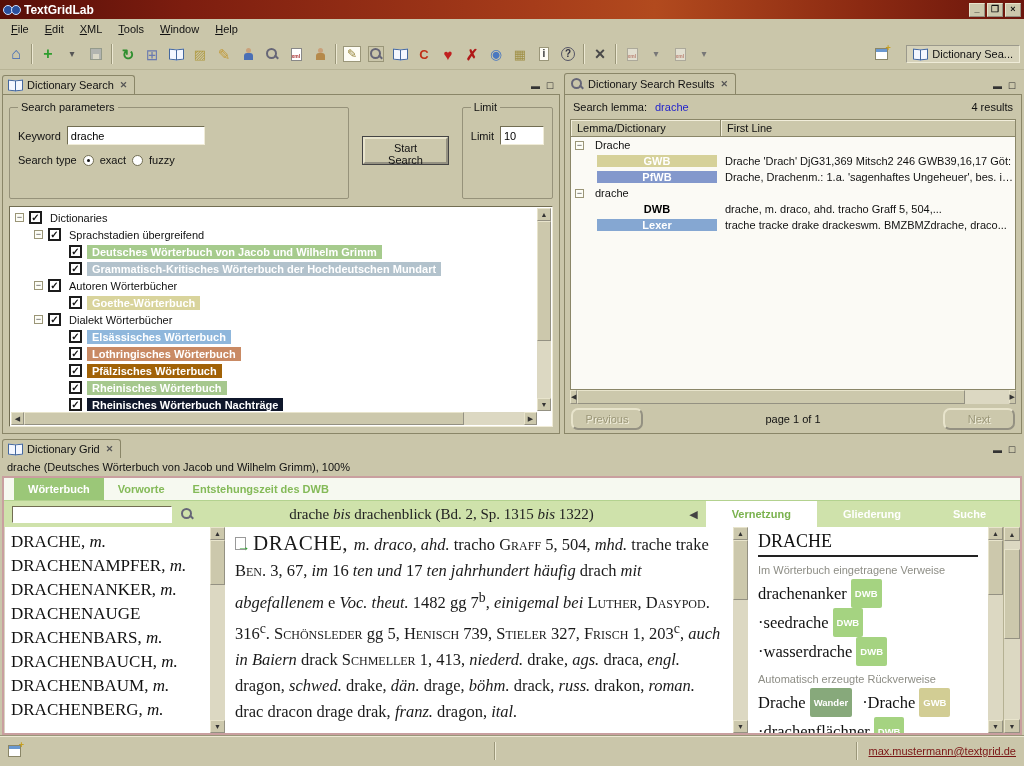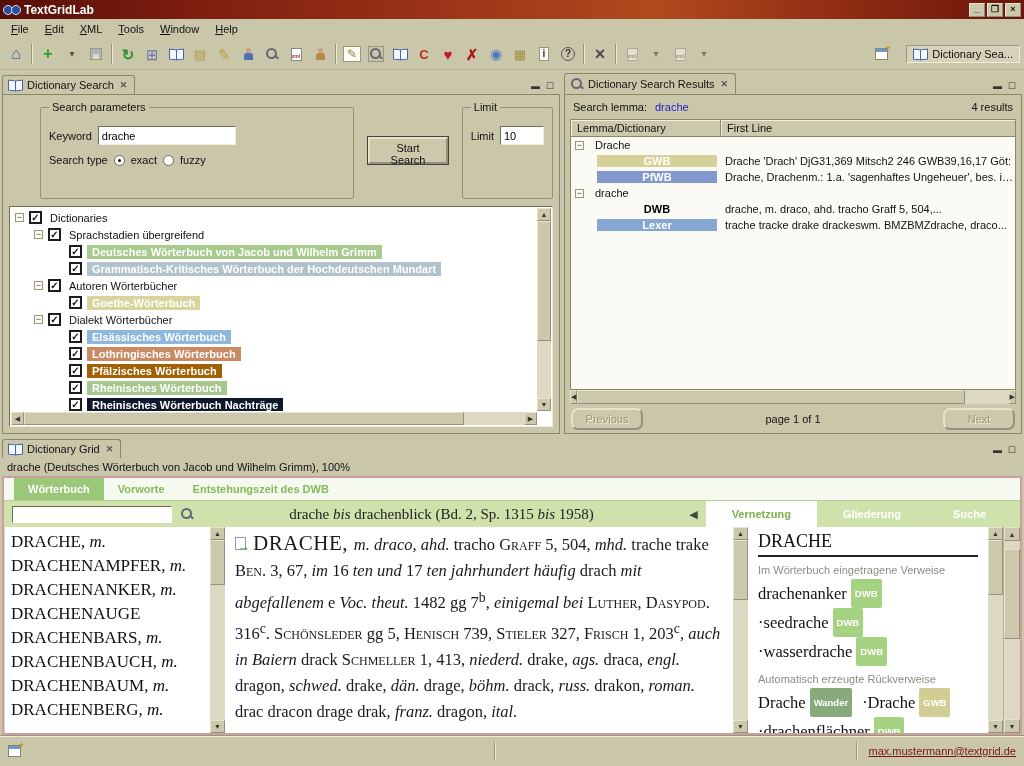--- a/index.html
+++ b/index.html
@@ -64,21 +64,21 @@
     border:1px solid #8a8668;border-bottom:none;border-radius:3px 3px 0 0;font-size:11px;}
   .vtab .close{color:#555;font-weight:bold;font-size:9px;margin-left:2px;}
   .view-ctl{margin-left:auto;display:flex;gap:6px;align-items:center;padding:0 6px 3px 0;color:#333;}
   .view-ctl span{font-size:9px;line-height:1;}
   .view-body{flex:1;border:1px solid #8a8668;display:flex;flex-direction:column;min-height:0;}
 
   
   .sp-body{padding:6px;}
   .sp-top{display:flex;align-items:stretch;flex:none;}
   fieldset{border:1px solid #96927a;border-radius:2px;margin:0;padding:4px 8px 6px 8px;}
-  .fs-params{width:344px;height:98px;margin-left:31px;}
+  .fs-params{width:344px;height:98px;}
   .fs-limit{flex:1;height:98px;margin-left:0;}
   legend{font-size:11px;padding:0 3px;}
   .frow{display:flex;align-items:center;margin-top:9px;gap:6px;}
   input.txt{height:19px;border:1px solid #716d52;border-right-color:#f0ecd8;border-bottom-color:#f0ecd8;
     background:#fff;font:11px "Liberation Sans",sans-serif;padding:1px 3px;}
   .kw{width:138px;} .lim{width:44px;}
   .radio{width:11px;height:11px;border:1px solid #716d52;border-radius:50%;background:#fff;display:inline-block;position:relative;flex:none;}
   .radio.sel::after{content:"";position:absolute;left:3px;top:3px;width:3px;height:3px;border-radius:50%;background:#111;}
   .btn{background:#ccc8ac;border:2px outset #e8e4cc;font:11px "Liberation Sans",sans-serif;padding:3px 10px;color:#111;}
   .start-btn{align-self:center;margin:0 14px;height:27px;box-shadow:0 0 0 1px #444;}
@@ -498,21 +498,21 @@
     <div class="ed-info">drache (Deutsches Wörterbuch von Jacob und Wilhelm Grimm), 100%</div>
     <div class="ed-content">
       <div class="gtabbar">
           <span class="gtab active">Wörterbuch</span>
           <span class="gtab">Vorworte</span>
           <span class="gtab">Entstehungszeit des DWB</span>
         </div>
       <div class="gstrip">
         <input class="gsearch" value="" style="">
         <span class="icn-mag"></span>
-        <span class="range"><span>drache </span><i>bis</i><span> drachenblick (Bd. 2, Sp. 1315 </span><i>bis</i><span> 1958)</span></span>
+        <span class="range"><span>drache </span><i>bis</i><span> drachenblick (Bd. 2, Sp. 1315 </span><i>bis</i><span> 1322)</span></span>
         <span class="nav-arrow">◀</span>
         <span class="rtabs">
             <span class="rtab active">Vernetzung</span>
             <span class="rtab">Gliederung</span>
             <span class="rtab">Suche</span>
           </span>
       </div>
       <div class="grow">
         <div class="wordlist">
             <div class="wl-row"><span>DRACHE,</span><i> m.</i></div>

